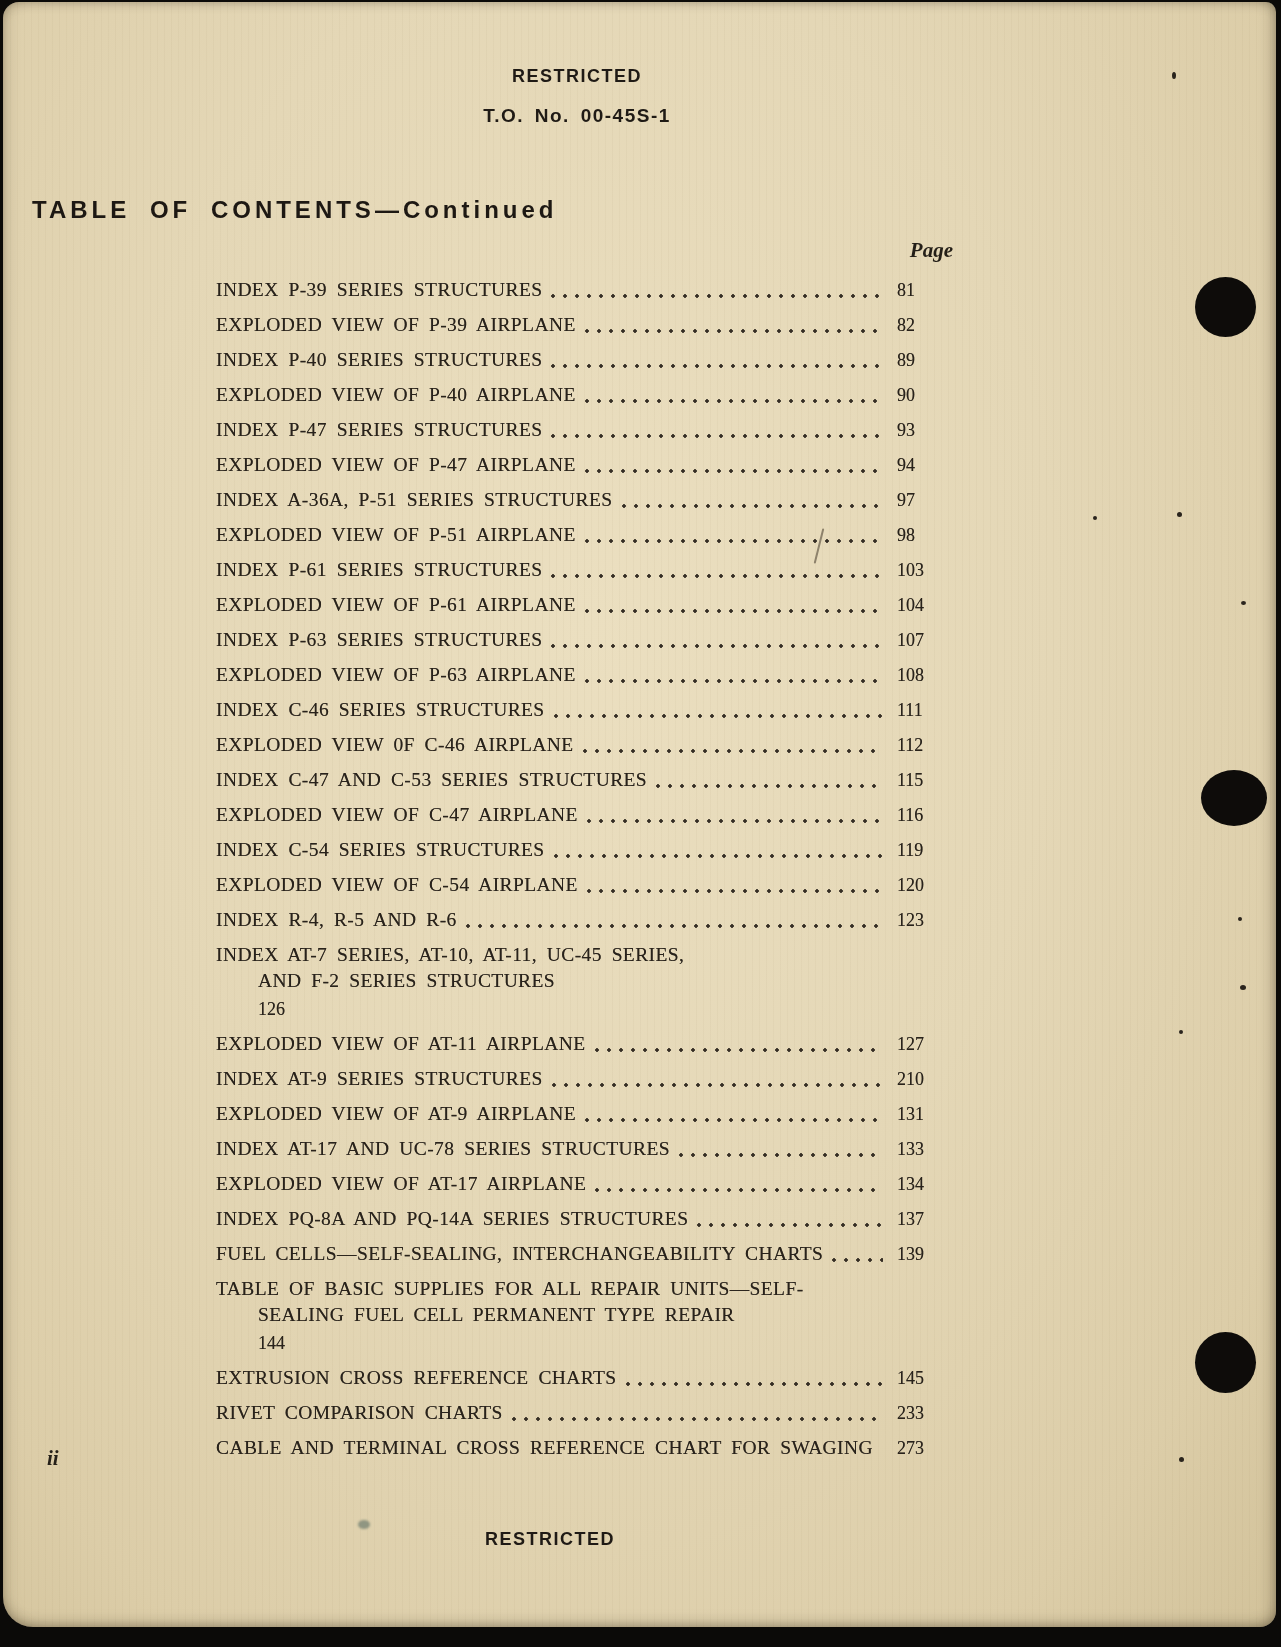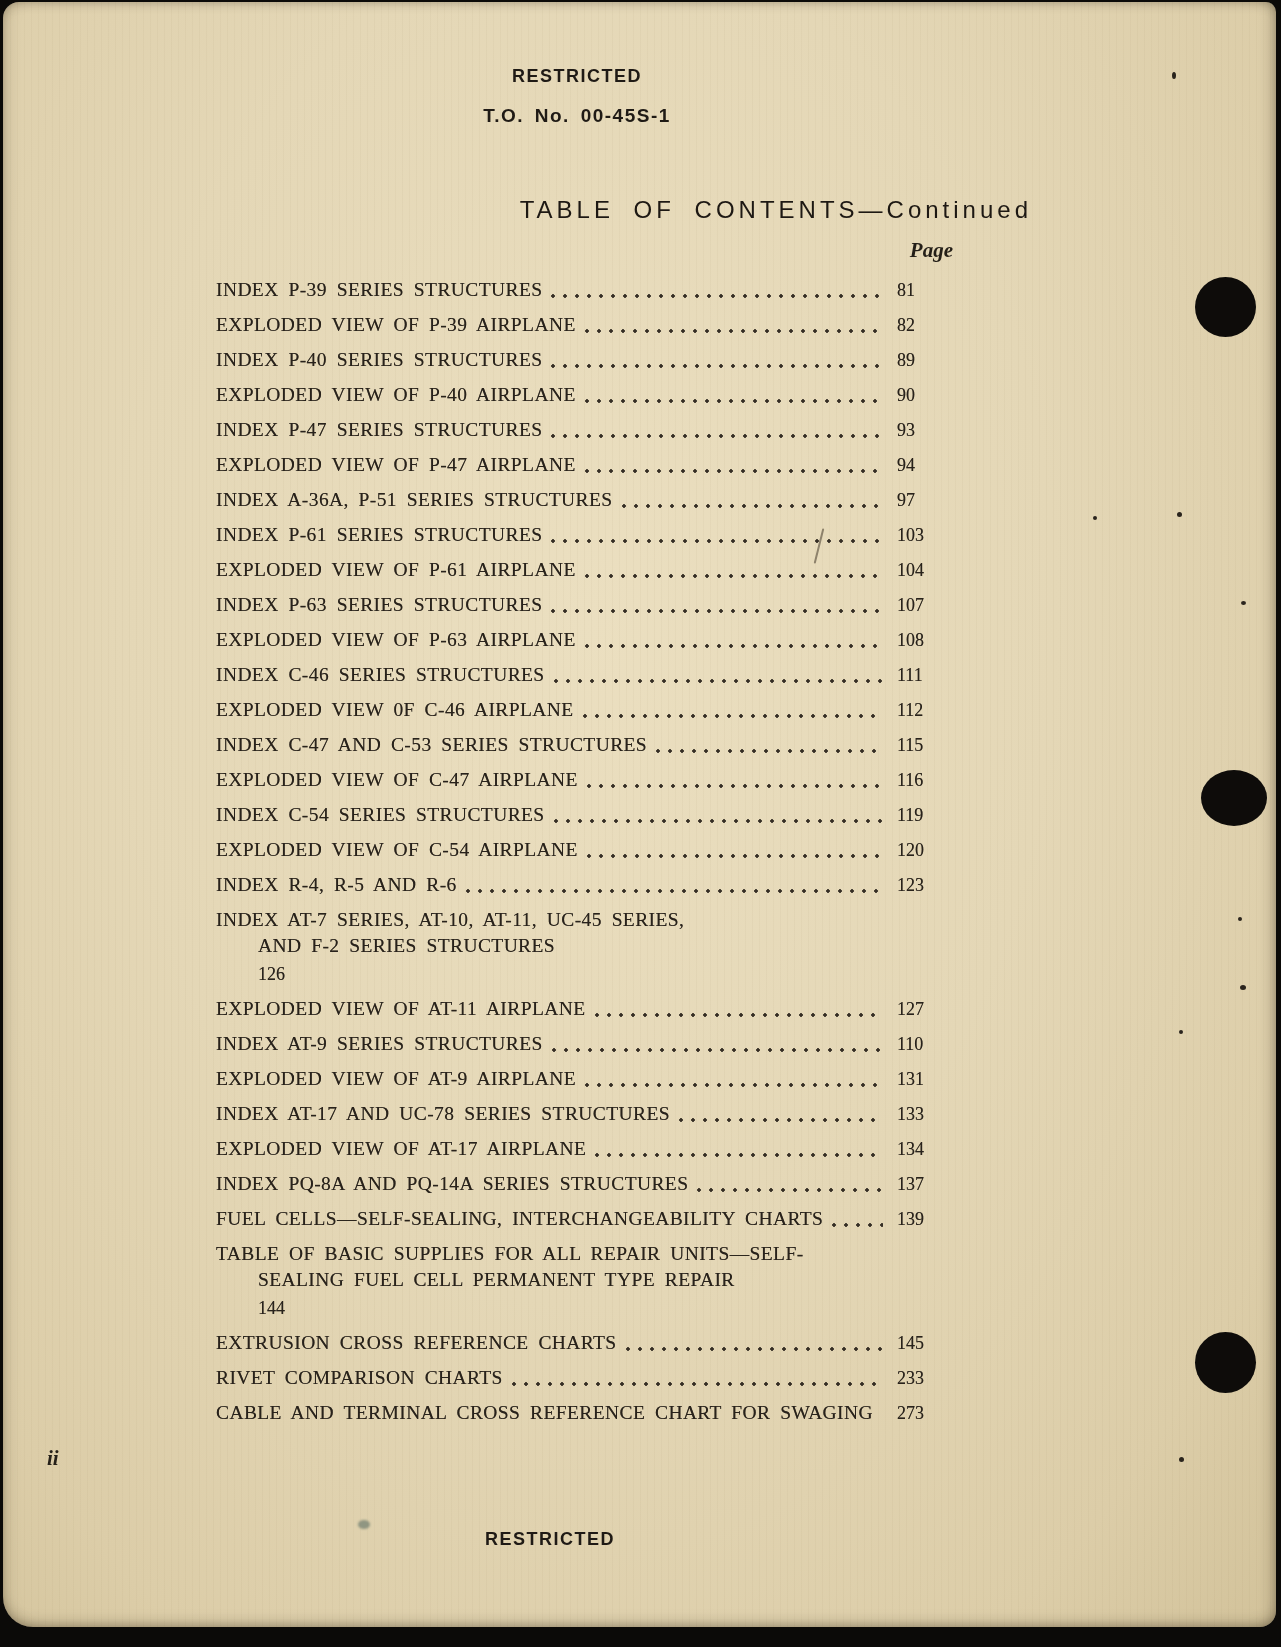--- a/index.html
+++ b/index.html
@@ -23,22 +23,22 @@
     color:#28221b;
   }
   .head-col{
     position:absolute;top:64px;left:74px;width:1000px;text-align:center;
     font-family:"Liberation Sans","DejaVu Sans",sans-serif;font-weight:bold;
     color:#1f1a15;
   }
   .head-restricted{font-size:18px;letter-spacing:1.5px;word-spacing:2px;}
   .head-tono{font-size:19px;letter-spacing:1.5px;word-spacing:4px;margin-top:18px;}
   .doc-title{
-    position:absolute;top:194px;left:29px;width:1000px;text-align:right;
-    font-family:"Liberation Sans","DejaVu Sans",sans-serif;font-weight:normal;
+    position:absolute;top:194px;left:29px;width:1000px;text-align:left;
+    font-family:"Liberation Sans","DejaVu Sans",sans-serif;font-weight:bold;
     font-size:24px;letter-spacing:4px;word-spacing:9px;color:#1d1813;margin:0;
   }
   .page-col-head{
     position:absolute;top:236px;left:760px;width:190px;text-align:right;
     font-size:21px;font-style:italic;font-weight:bold;color:#241f18;
   }
   .toc{position:absolute;top:277px;left:193px;width:755px;}
   .toc-entry{margin-bottom:13px;}
   .toc-line{display:flex;align-items:baseline;line-height:21px;white-space:nowrap;}
   .toc-line.indent{padding-left:42px;}
@@ -141,20 +141,27 @@
       </div>
       <div class="toc-entry">
         <div class="toc-line">
           <span class="t">INDEX A-36A, P-51 SERIES STRUCTURES</span>
           <span class="lead"></span>
           <span class="pg">97</span>
         </div>
       </div>
       <div class="toc-entry">
         <div class="toc-line">
+          <span class="t">EXPLODED VIEW OF P-51 AIRPLANE</span>
+          <span class="lead"></span>
+          <span class="pg">98</span>
+        </div>
+      </div>
+      <div class="toc-entry">
+        <div class="toc-line">
           <span class="t">INDEX P-61 SERIES STRUCTURES</span>
           <span class="lead"></span>
           <span class="pg">103</span>
         </div>
       </div>
       <div class="toc-entry">
         <div class="toc-line">
           <span class="t">EXPLODED VIEW OF P-61 AIRPLANE</span>
           <span class="lead"></span>
           <span class="pg">104</span>
@@ -237,21 +244,21 @@
         <div class="toc-line">
           <span class="t">EXPLODED VIEW OF AT-11 AIRPLANE</span>
           <span class="lead"></span>
           <span class="pg">127</span>
         </div>
       </div>
       <div class="toc-entry">
         <div class="toc-line">
           <span class="t">INDEX AT-9 SERIES STRUCTURES</span>
           <span class="lead"></span>
-          <span class="pg">110</span>
+          <span class="pg">210</span>
         </div>
       </div>
       <div class="toc-entry">
         <div class="toc-line">
           <span class="t">EXPLODED VIEW OF AT-9 AIRPLANE</span>
           <span class="lead"></span>
           <span class="pg">131</span>
         </div>
       </div>
       <div class="toc-entry">

